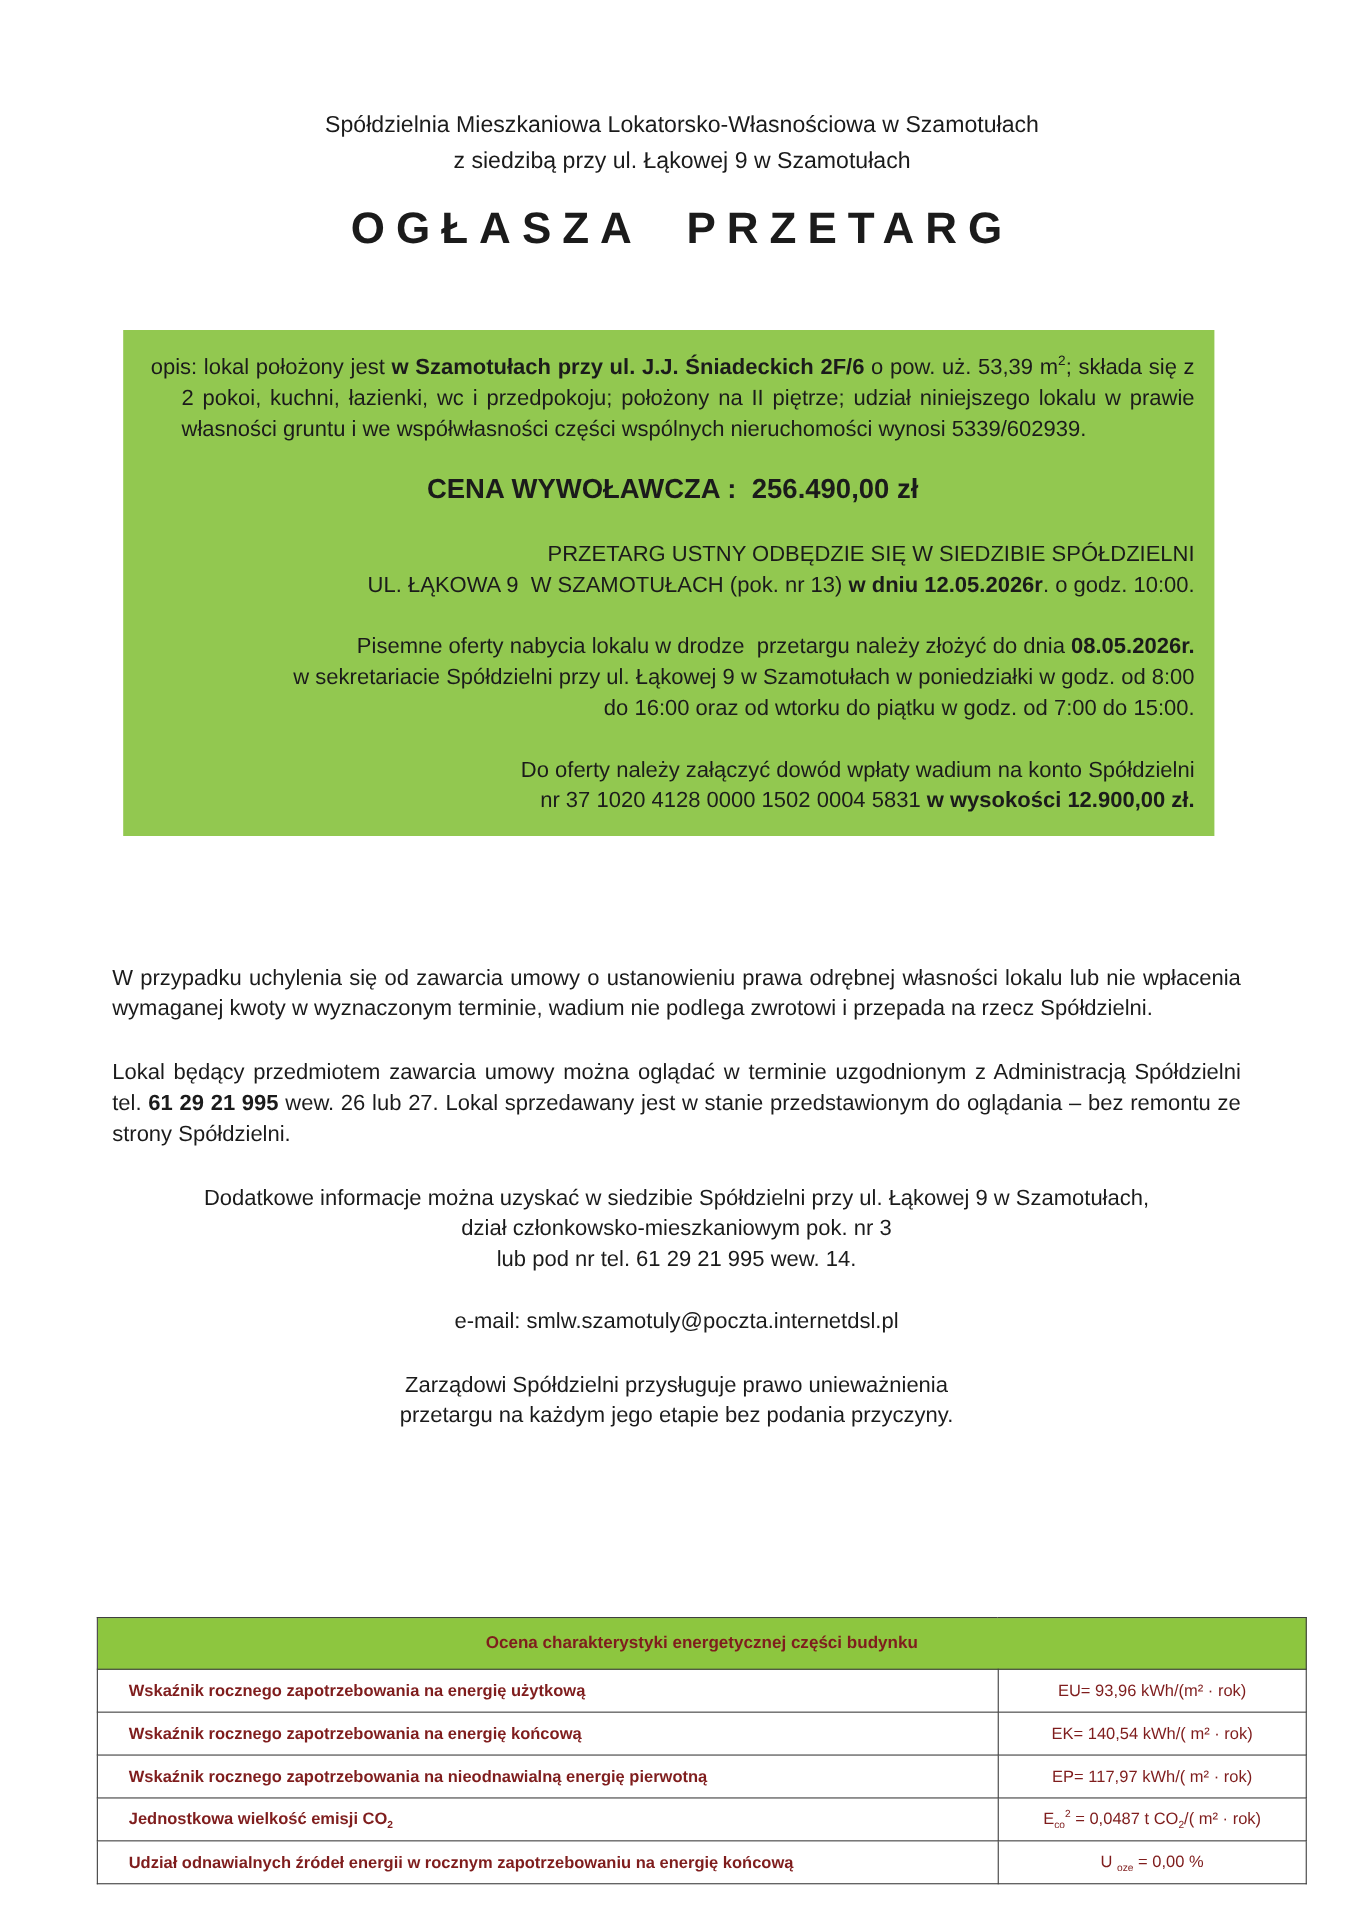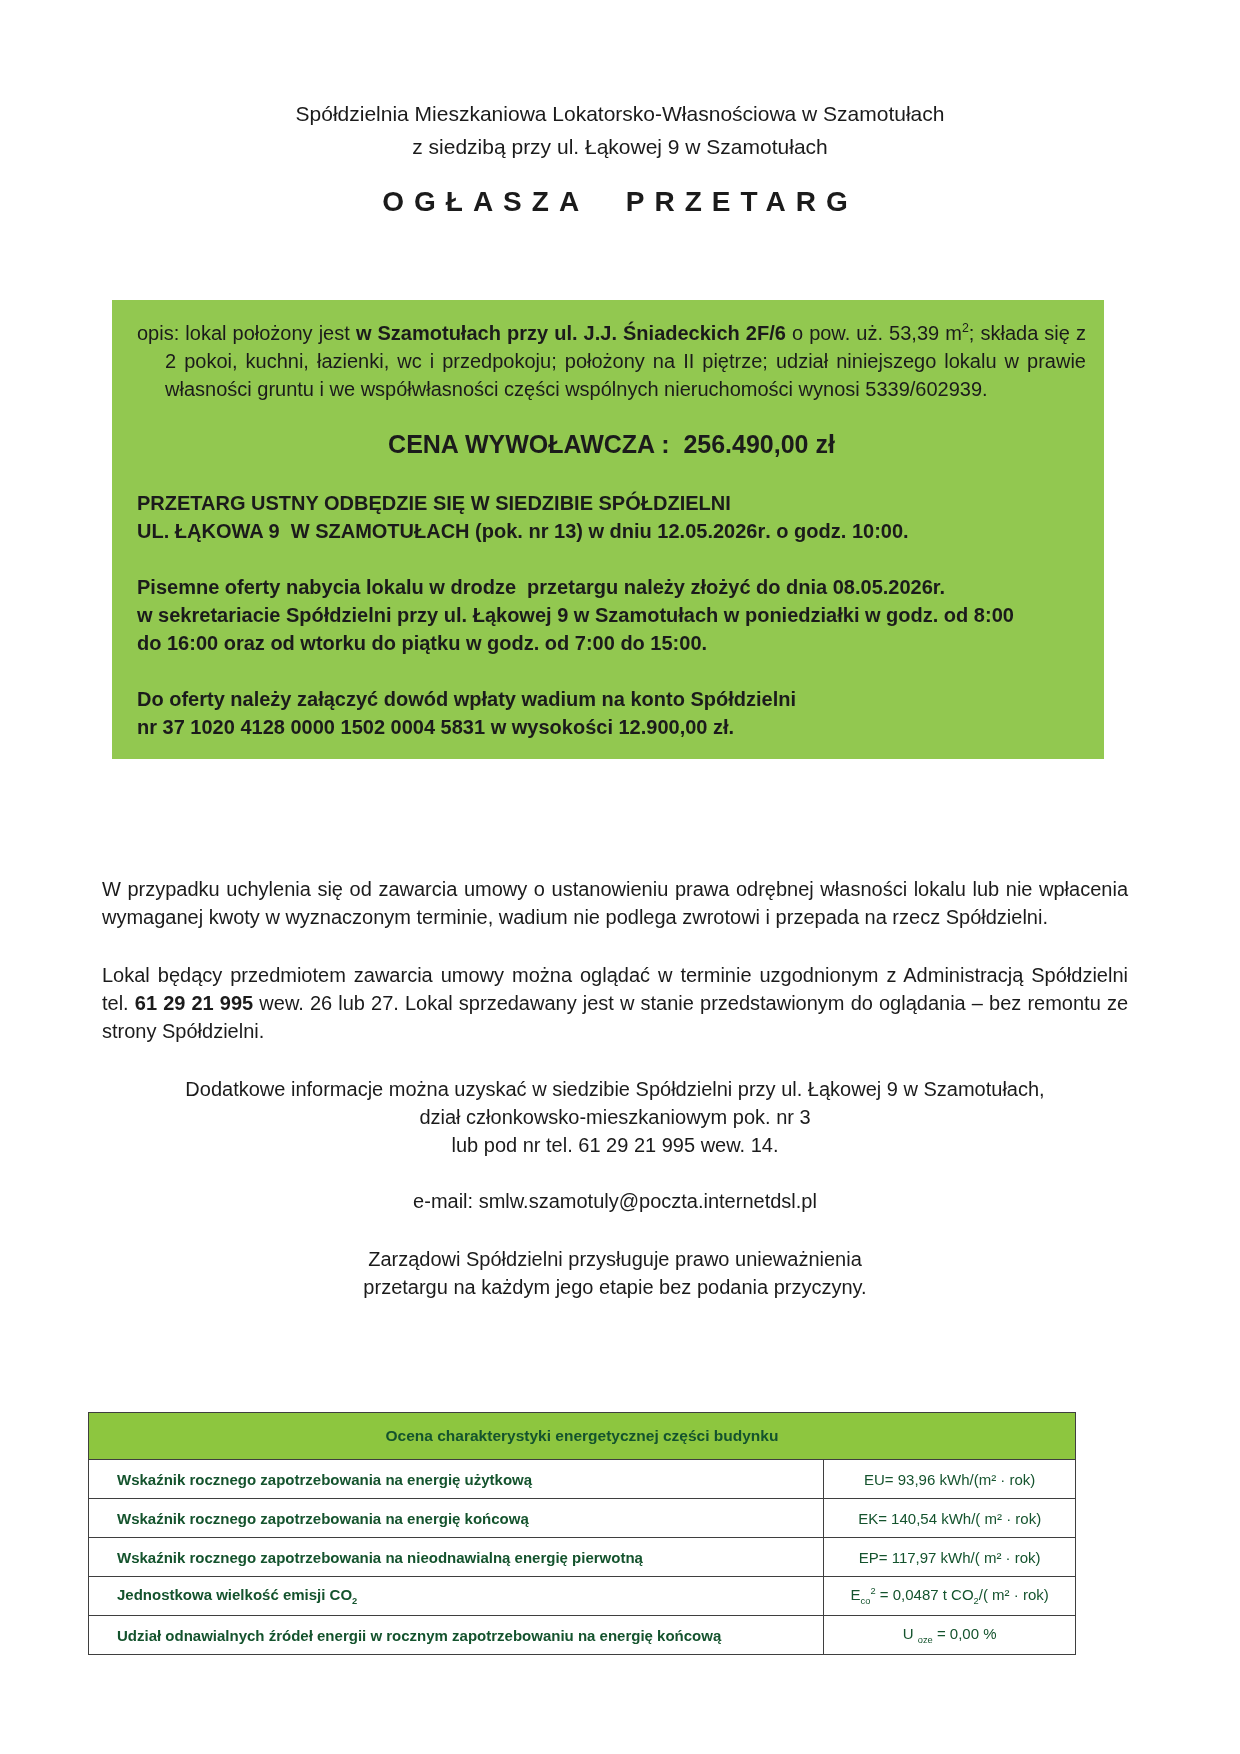--- a/index.html
+++ b/index.html
@@ -24,21 +24,21 @@
     font-size: 21px;
     line-height: 33px;
     font-weight: 500;
   }
   .title {
     position: absolute;
     top: 186px; left: 0;
     width: 100%;
     margin: 0;
     text-align: center;
-    font-size: 28px;
+    font-size: 40px;
     font-weight: bold;
     letter-spacing: 10px;
     word-spacing: 20px;
   }
 
   
   .green-box {
     position: absolute;
     top: 300px; left: 112px;
     width: 992px;
@@ -57,23 +57,22 @@
   }
   .gb-price {
     text-align: center;
     font-size: 25px;
     line-height: 30px;
     font-weight: bold;
     margin-top: 26px !important;
     white-space: pre-wrap;
   }
   .gb-center {
-    text-align: left;
+    text-align: right;
     white-space: pre-wrap;
-    font-weight: bold;
   }
   .gb-auction { margin-top: 30px !important; }
   .gb-offers  { margin-top: 28px !important; }
   .gb-wadium  { margin-top: 28px !important; }
 
   
   .bodytext {
     position: absolute;
     top: 875px; left: 102px;
     width: 1026px;
@@ -83,25 +82,25 @@
   .bodytext p { margin: 0; }
   .just { text-align: justify; }
   .cblock { text-align: center; white-space: pre-wrap; }
   .mb30 { margin-bottom: 30px !important; }
   .mb28 { margin-bottom: 28px !important; }
   .italic { font-style: italic; }
 
   
   .energy {
     position: absolute;
-    top: 1412px; left: 88px;
-    width: 988px;
+    top: 1470px; left: 88px;
+    width: 1100px;
     border-collapse: collapse;
     font-size: 15px;
-    color: #14532d;
+    color: #7f1d1d;
   }
   .energy th, .energy td { border: 1px solid #3f3f3f; }
   .energy th {
     background: var(--green-header, #8dc63f);
     height: 44px;
     font-size: 15.5px;
     font-weight: bold;
     text-align: center;
   }
   .energy td { height: 36px; }

